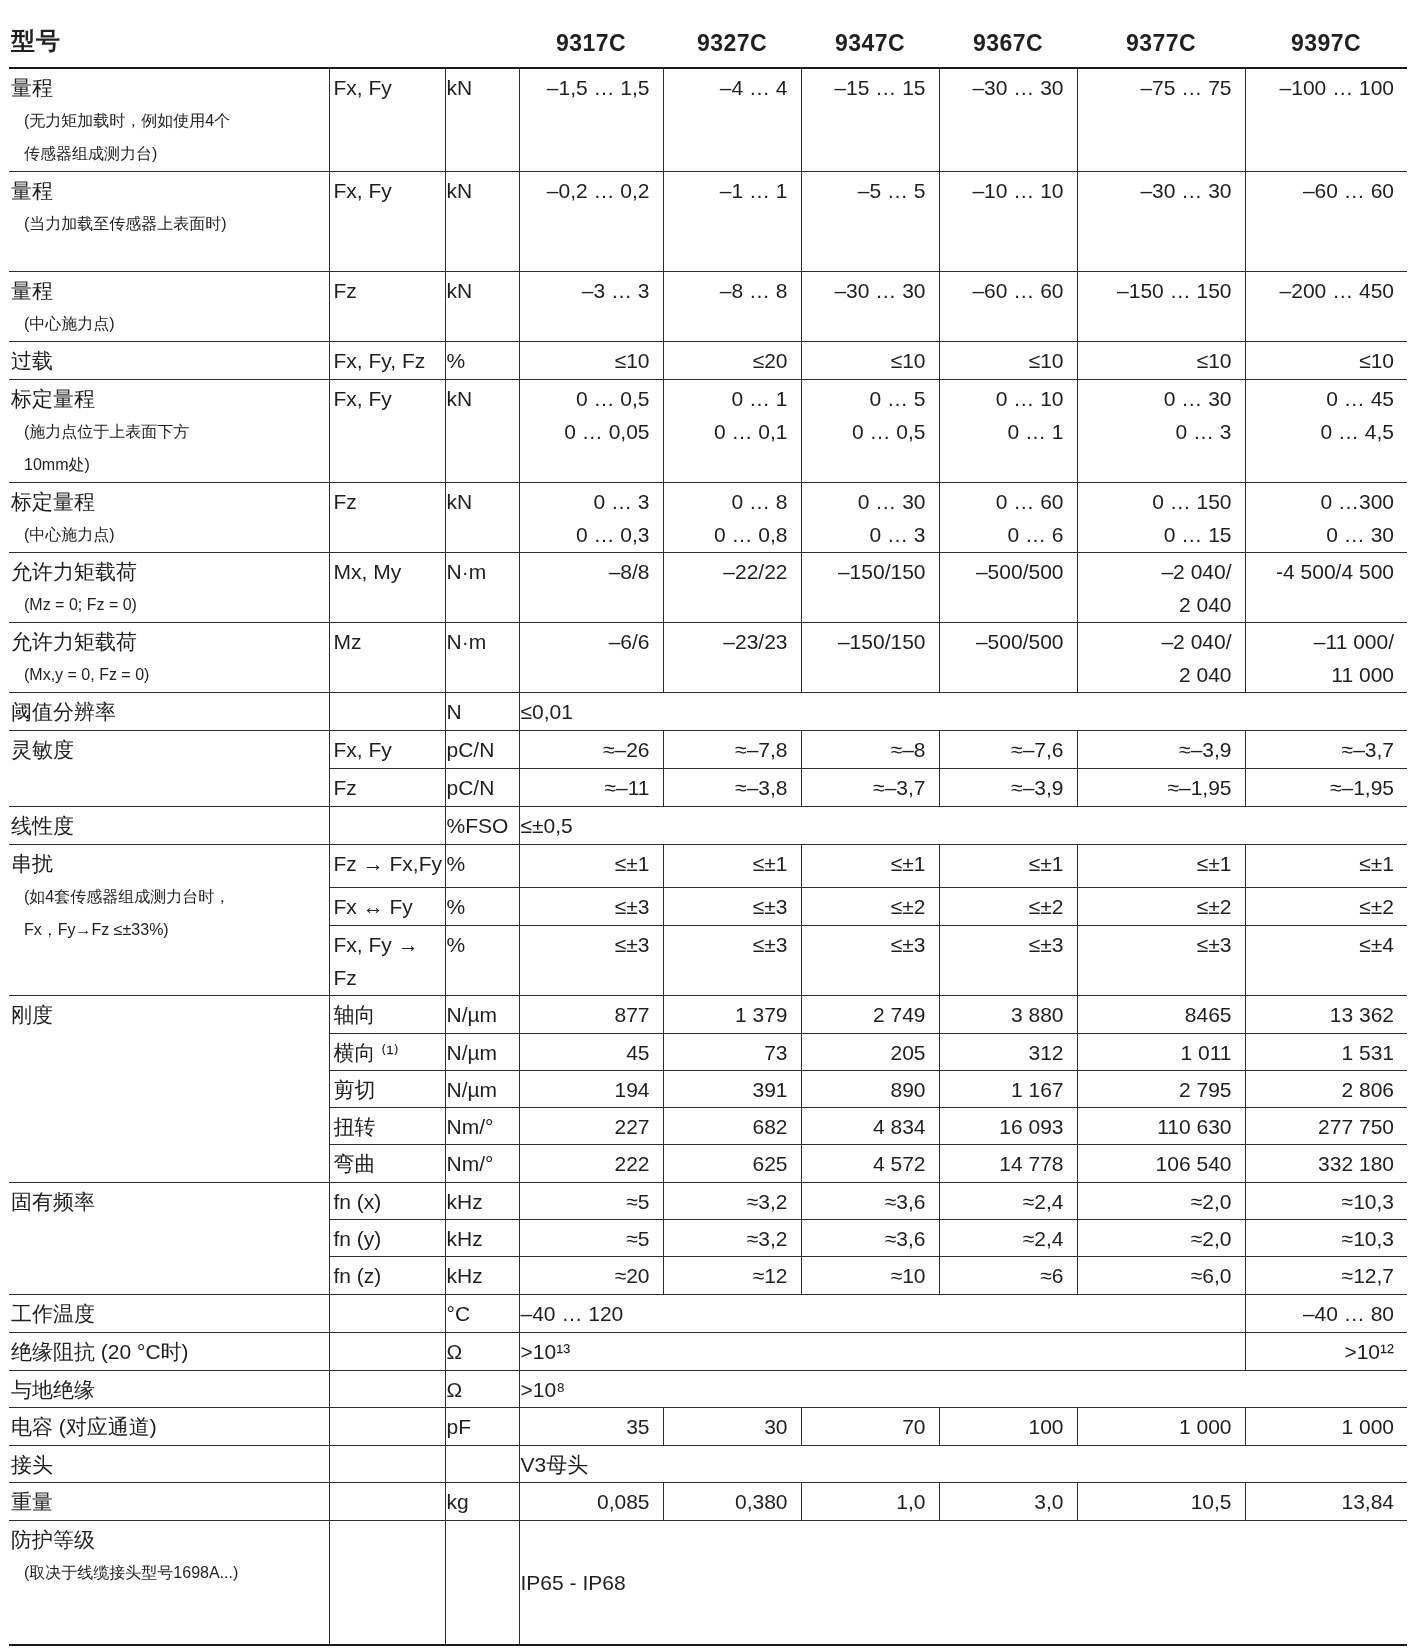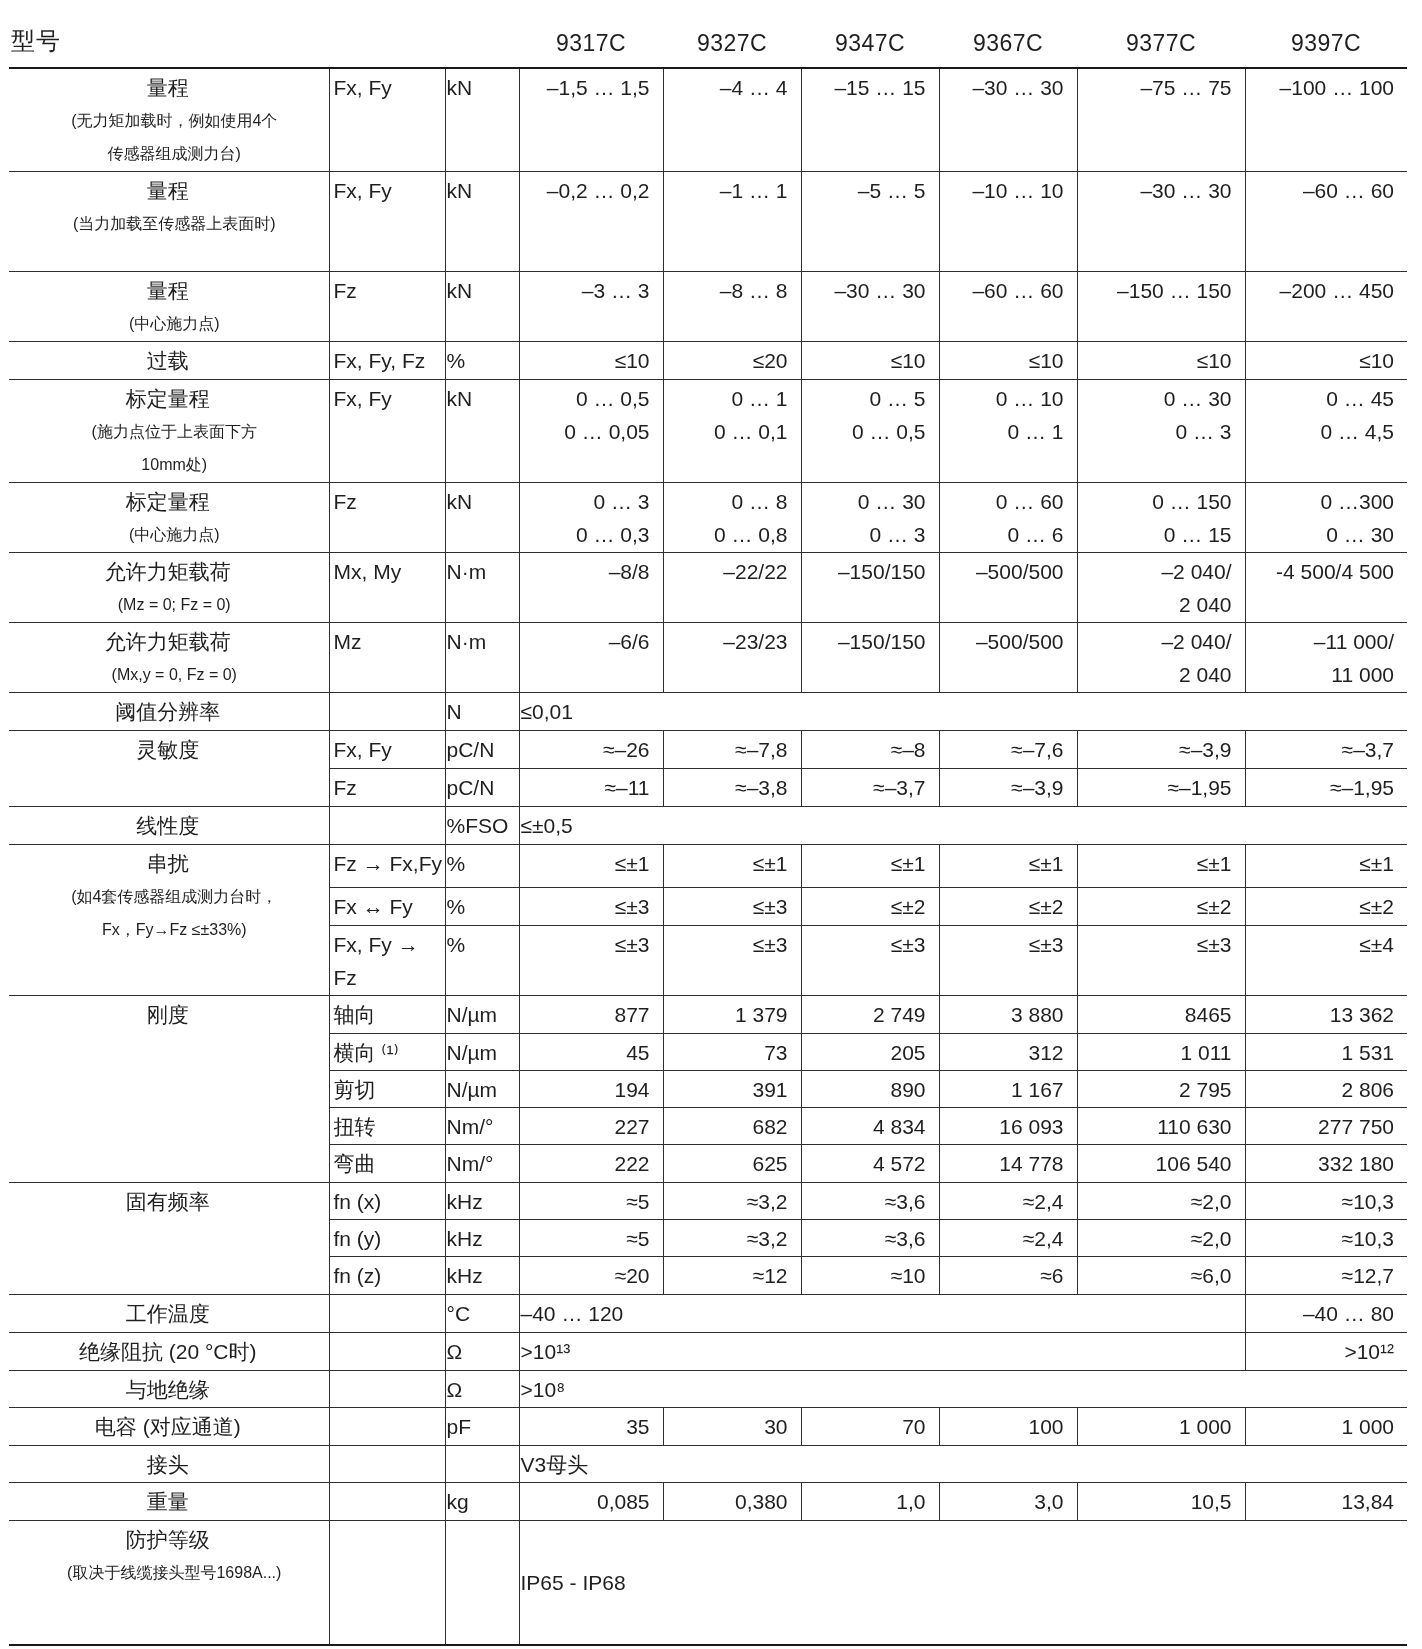--- a/index.html
+++ b/index.html
@@ -17,39 +17,39 @@
     background: #ffffff;
     overflow: hidden;
   }
   table.spec {
     border-collapse: collapse;
     table-layout: fixed;
     width: 1398px;
   }
   thead th {
     border-bottom: 2.5px solid #1a1a1a;
-    font-weight: 400;
+    font-weight: 700;
     font-size: 23px;
     vertical-align: bottom;
     height: 55px;
     padding: 0 0 10px 0;
   }
   th.title { text-align: left; padding-left: 2px; font-size: 24px; letter-spacing: 1px; }
   th.model { text-align: center; letter-spacing: 0.5px; }
   td {
     border-top: 1.5px solid #2e2e2e;
     vertical-align: top;
     font-size: 21px;
     line-height: 33px;
     padding-top: 2px;
     color: #1f1f1f;
   }
   tbody tr:last-child td { border-bottom: 2.5px solid #1a1a1a; }
   .c-comp, .c-unit, .c-val, .c-merged { border-left: 1.5px solid #2e2e2e; }
-  .c-label { padding-left: 2px; padding-right: 4px; text-align: center; }
+  .c-label { padding-left: 2px; padding-right: 4px; }
   .c-label .sub { padding-left: 13px; font-size: 16px; }
   .c-comp { padding-left: 4px; }
   .c-unit { }
   .c-val  { text-align: right; padding-right: 13px; }
   .c-merged { }
   .v-mid { vertical-align: middle; }
 </style>
 </head>
 <body>
 

